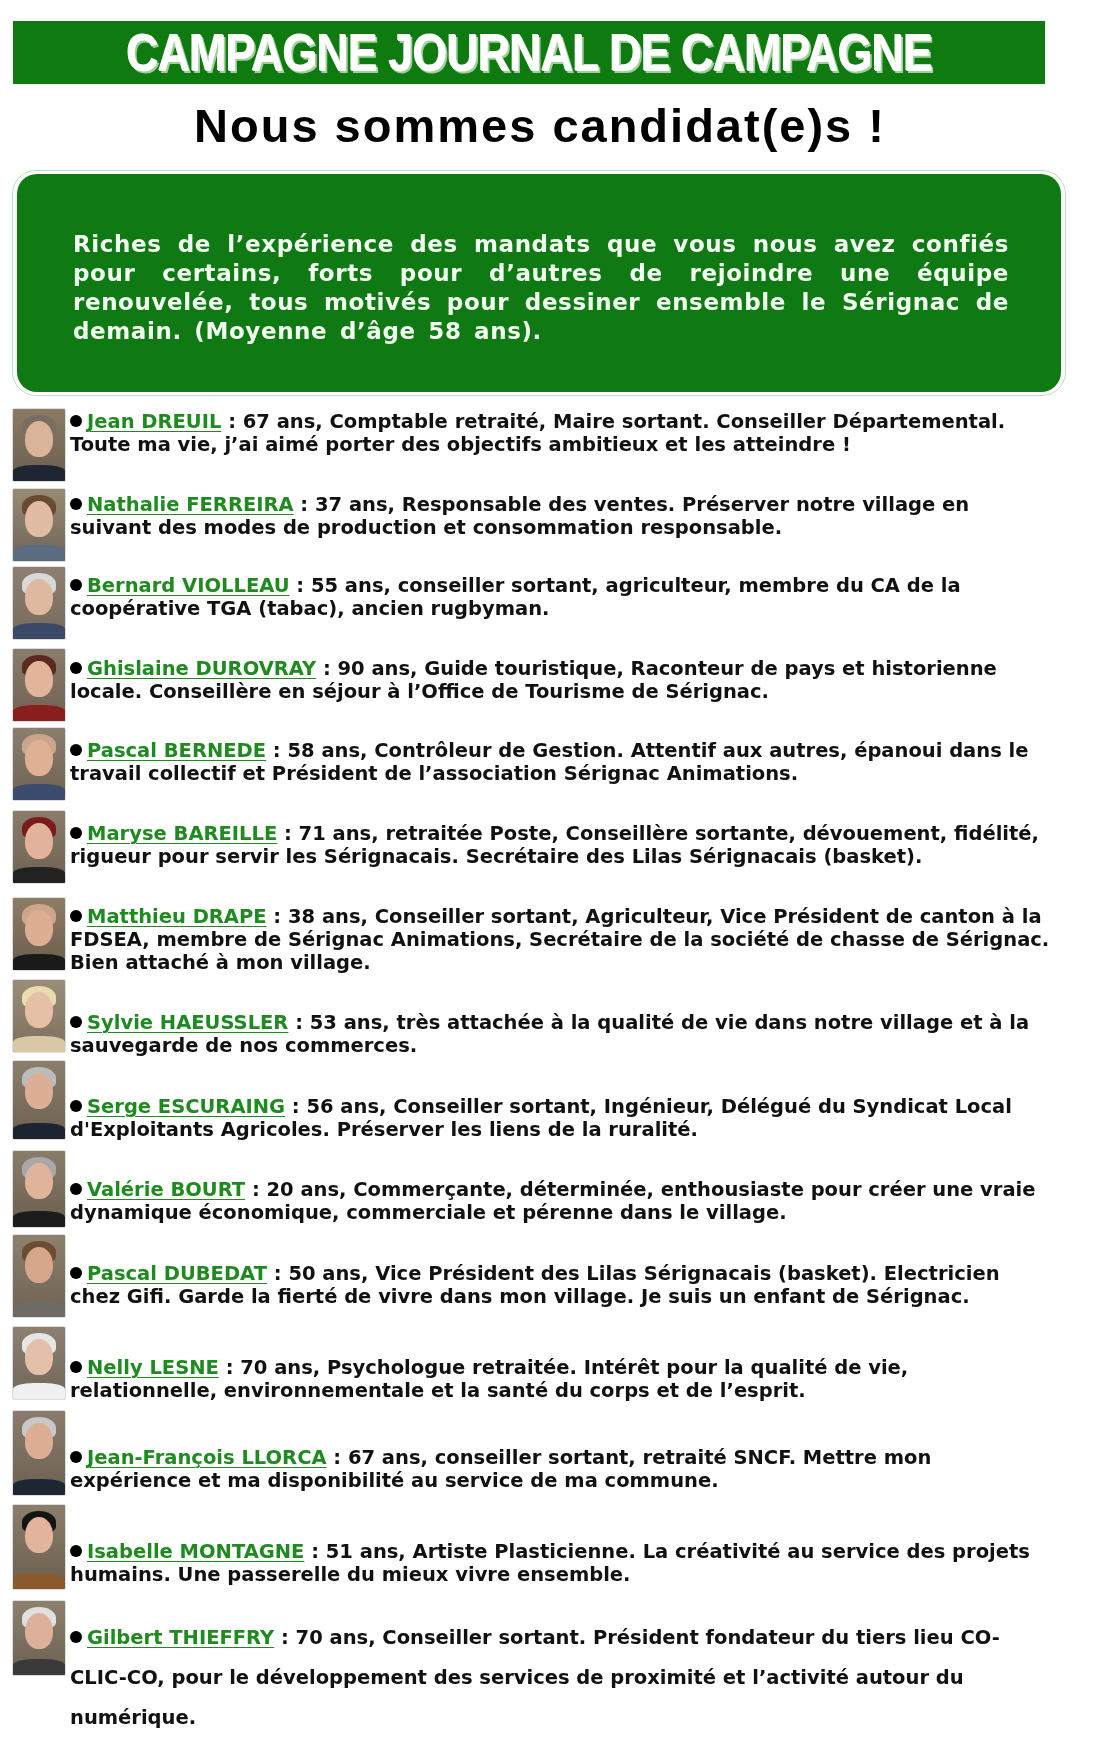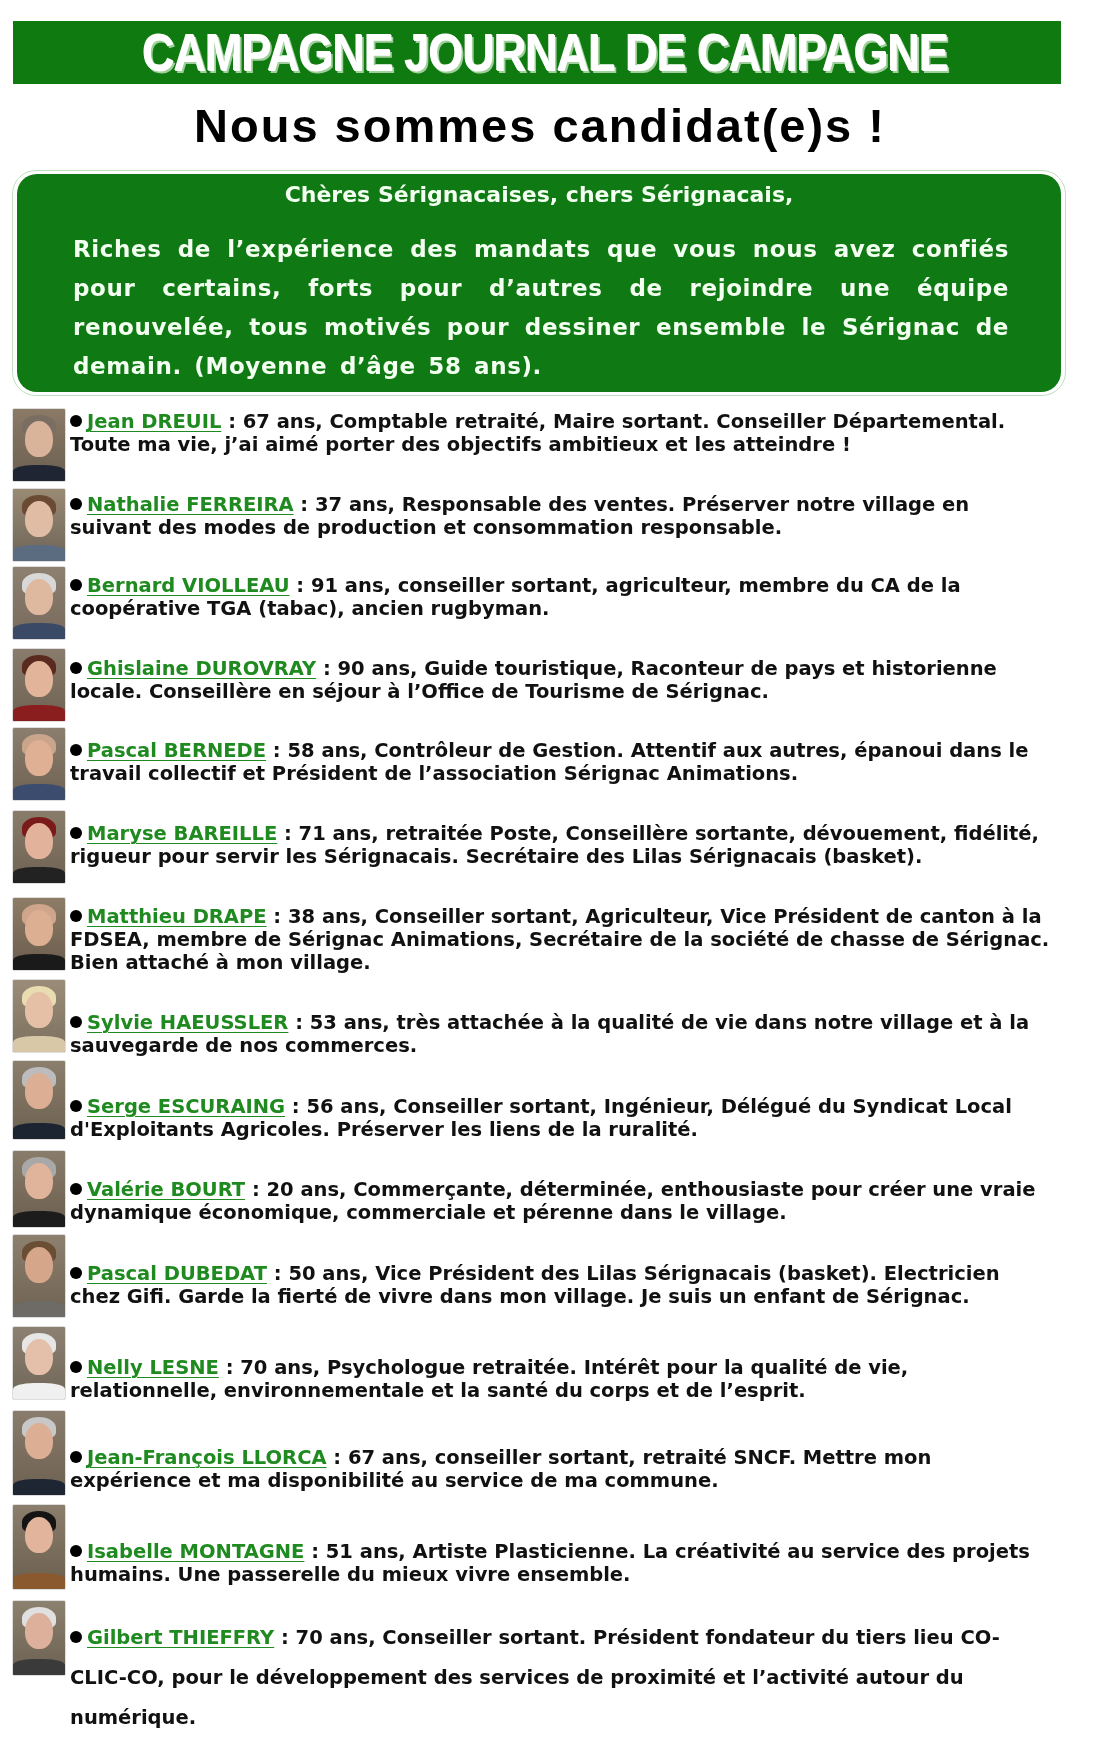--- a/index.html
+++ b/index.html
@@ -1,19 +1,19 @@
 <!DOCTYPE html>
 <html><head>
 <meta charset="utf-8">
 <style>
   html, body { margin: 0; padding: 0; background: #ffffff; }
   body { width: 1100px; height: 1737px; position: relative; overflow: hidden; font-family: "DejaVu Sans", sans-serif; color: #000; }
   .banner {
     position: absolute; left: 13px; top: 21px; width: 1032px; height: 63px;
-    background: #0e7a10; display: flex; align-items: center; justify-content: center; padding-left: 16px;
+    background: #0e7a10; display: flex; align-items: center; justify-content: center;
   }
   .banner-text {
     font-family: "Liberation Sans", sans-serif; font-weight: bold; font-size: 52px;
     color: #ffffff; letter-spacing: -1px; transform: scaleX(0.86); white-space: nowrap;
     text-shadow: 2px 2px 0 #9fcf9a, -1px -1px 0 #ffffff;
   }
   .subtitle {
     position: absolute; left: 30px; top: 98px; width: 1020px; text-align: center;
     font-family: "Liberation Sans", sans-serif; font-weight: bold; font-size: 47px;
     letter-spacing: 2px; color: #000; white-space: nowrap;
@@ -22,21 +22,21 @@
     position: absolute; left: 12px; top: 170px; width: 1052px; height: 224px;
     border: 1px solid #bfe0bf; border-radius: 24px; background: #ffffff;
   }
   .msg-box {
     position: absolute; left: 17px; top: 174px; width: 1044px; height: 218px;
     background: #0f7a13; border-radius: 20px; color: #f3fff0;
     font-family: "DejaVu Sans", sans-serif; font-weight: bold;
   }
   .greeting { position: absolute; left: 0; right: 0; top: 8px; text-align: center; font-size: 22px; }
   .body-text {
-    position: absolute; left: 56px; right: 52px; top: 56px; font-size: 23px; line-height: 39px;
+    position: absolute; left: 56px; right: 52px; top: 56px; font-size: 23px; line-height: 29px;
     text-align: justify; text-align-last: left; letter-spacing: 0.6px; word-spacing: 4px;
   }
   .signature { position: absolute; left: 0; right: 0; top: 182px; text-align: center; font-size: 22px; }
 
   .entry { position: absolute; left: 0; width: 1100px; }
   .photo {
     position: absolute; left: 12px; width: 52px; height: 72px;
     border: 1px solid #ddd; border-radius: 2px; overflow: hidden;
   }
   .photo-bg { position: absolute; inset: 0; }
@@ -54,21 +54,20 @@
 <body>
 
 <div class="banner">
   <span class="banner-text">CAMPAGNE JOURNAL DE CAMPAGNE</span>
 </div>
 
 <div class="subtitle">Nous sommes candidat(e)s !</div>
 
 <div class="msg-box-outer"></div>
 <div class="msg-box">
-  <div class="greeting">Chères Sérignacaises, chers Sérignacais,</div>
   <div class="body-text">Riches de l’expérience des mandats que vous nous avez confiés pour certains, forts pour d’autres de rejoindre une équipe renouvelée, tous motivés pour dessiner ensemble le Sérignac de demain.    (Moyenne d’âge 58 ans).</div>
 </div>
 
 <div class="entry" style="top:408px;">
   <div class="photo" style="top:0;">
     <div class="photo-bg" style="background:linear-gradient(#8a7a66,#6c5f50);"></div>
     <div class="hair" style="background:#7a6e62;"></div>
     <div class="face" style="background:#d9b39a;"></div>
     <div class="shoulders" style="background:#1f2533;"></div>
   </div>
@@ -90,21 +89,21 @@
 </div>
 
 <div class="entry" style="top:566px;">
   <div class="photo" style="top:0;">
     <div class="photo-bg" style="background:linear-gradient(#8e8070,#776a5c);"></div>
     <div class="hair" style="background:#d8d8d8;"></div>
     <div class="face" style="background:#dfb8a0;"></div>
     <div class="shoulders" style="background:#3a4a66;"></div>
   </div>
   <div class="entry-text" style="top:8px;">
-    <span class="bullet"></span><span class="name">Bernard VIOLLEAU</span><span> : 91 ans, conseiller sortant, agriculteur, membre du CA de la coopérative TGA (tabac), ancien rugbyman.</span>
+    <span class="bullet"></span><span class="name">Bernard VIOLLEAU</span><span> : 55 ans, conseiller sortant, agriculteur, membre du CA de la coopérative TGA (tabac), ancien rugbyman.</span>
   </div>
 </div>
 
 <div class="entry" style="top:648px;">
   <div class="photo" style="top:0;">
     <div class="photo-bg" style="background:linear-gradient(#8a7c6c,#6e6254);"></div>
     <div class="hair" style="background:#5a2a1e;"></div>
     <div class="face" style="background:#e2b49a;"></div>
     <div class="shoulders" style="background:#8a1e1e;"></div>
   </div>

